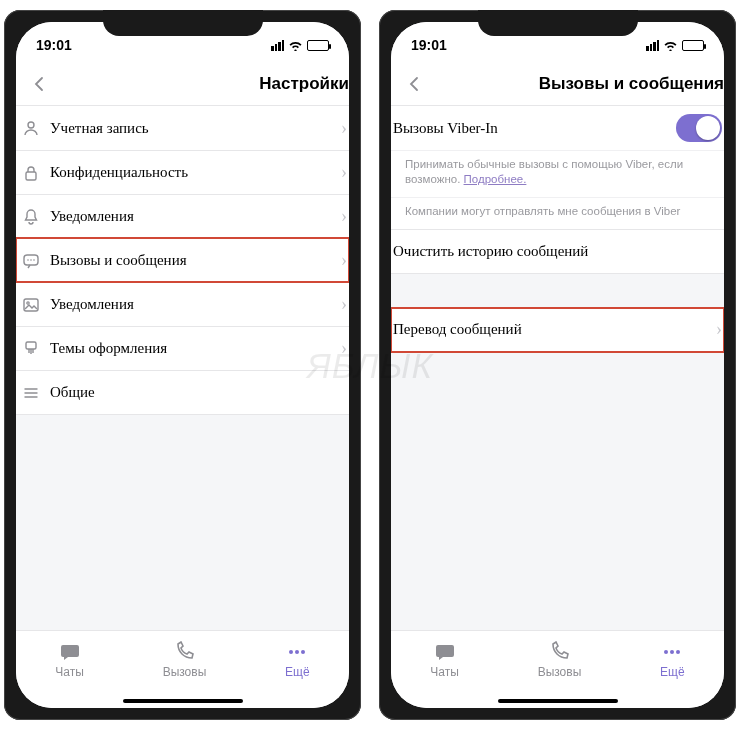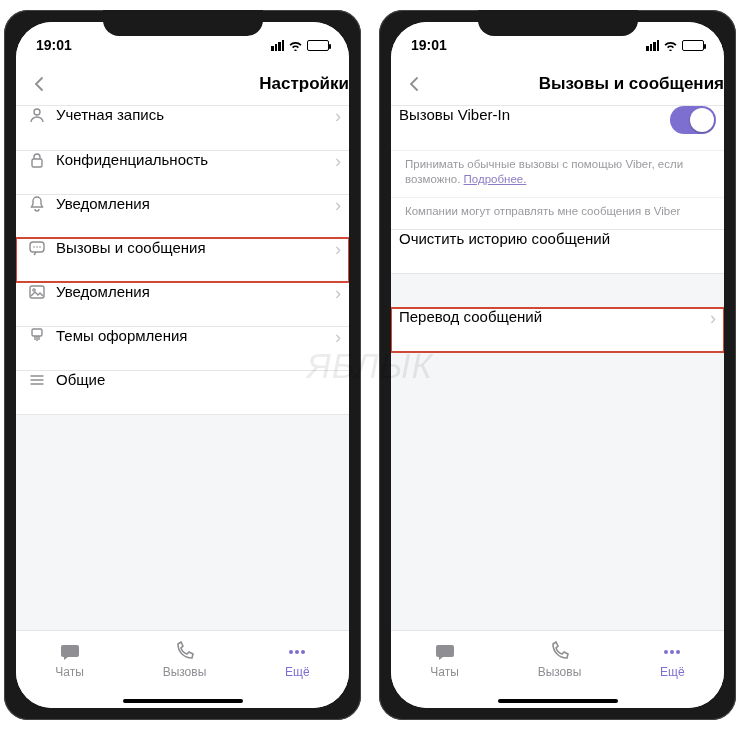--- a/index.html
+++ b/index.html
@@ -23,21 +23,21 @@
     color: rgba(0,0,0,0.08);
     letter-spacing: 1px;
     pointer-events: none;
     z-index: 5;
     font-style: italic;
   }
   .phone {
     width: 392px;
     height: 710px;
     background: #1a1a1a;
-    border-radius: 24px;
+    border-radius: 16px;
     padding: 12px;
     position: relative;
     box-shadow: 0 0 0 1px #444 inset;
   }
   .screen {
     width: 100%;
     height: 100%;
     background: #f5f6f8;
     border-radius: 36px;
     overflow: hidden;
@@ -95,28 +95,29 @@
 
   .content {
     flex:1;
     overflow:hidden;
   }
   .section { background:#fff; border-bottom:1px solid #e6e6e8; }
   .section + .section { margin-top: 34px; }
 
   .row {
     display:flex;
-    align-items:flex-start;
+    align-items:center;
     height:44px;
-    padding:0 8px;
+    padding:0 2px;
     border-top:1px solid #e6e6e8;
     background:#fff;
     font-size:15px;
     color:#000;
     position:relative;
+    font-family:Liberation Serif, serif;
   }
   .row:first-child { border-top:none; }
   .row .icon { width:26px; display:flex; justify-content:center; color:#8e8e93; font-size:17px; }
   .row .label { flex:1; padding-left:6px; }
   .row .label-nopad { flex:1; }
   .row .chev { color:#c7c7cc; font-size:18px; }
   .row.highlight { outline:2px solid #d14836; outline-offset:-1px; z-index:2; }
 
   .desc {
     padding: 6px 14px 10px;

